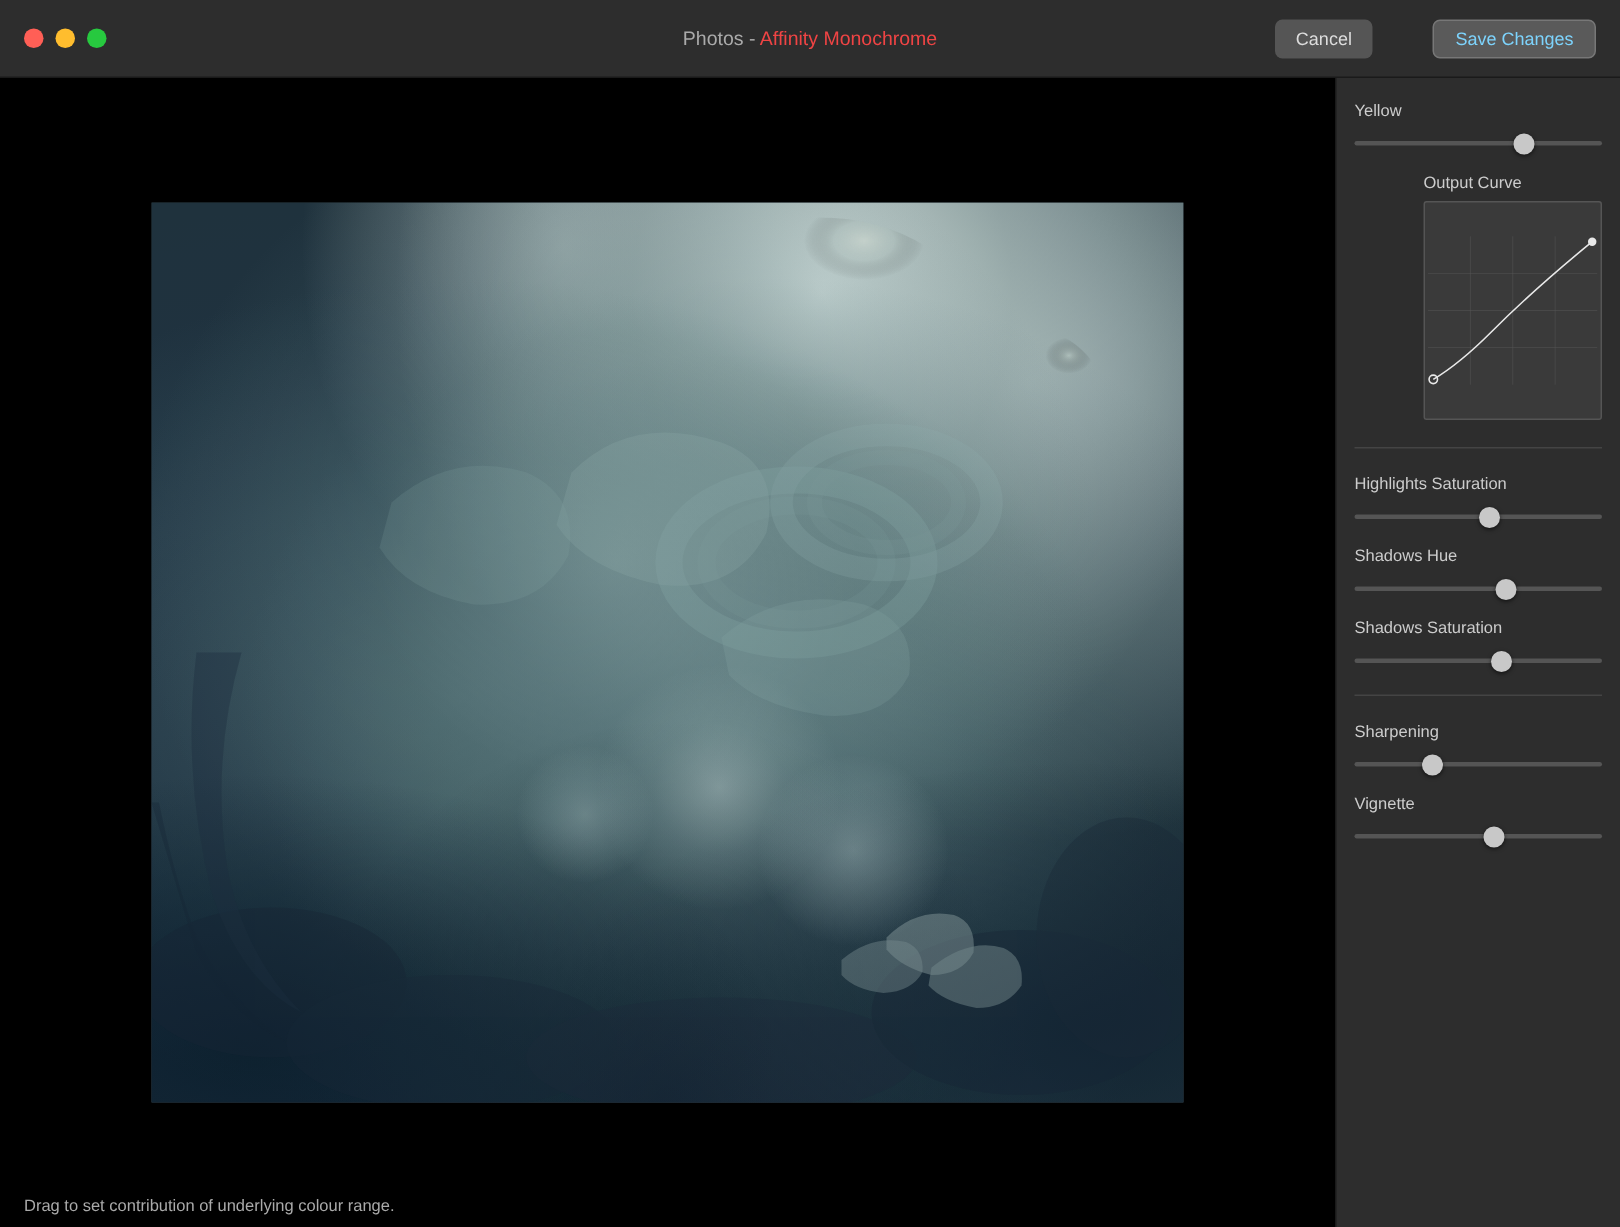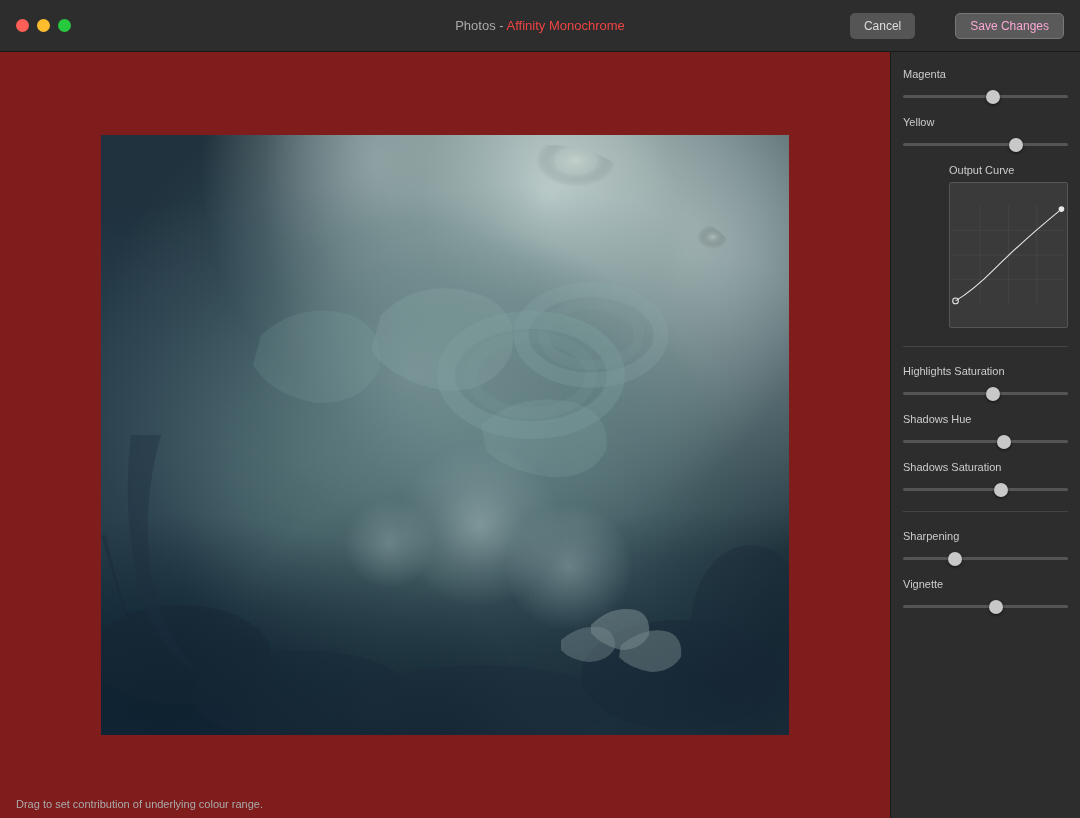--- a/index.html
+++ b/index.html
@@ -73,35 +73,35 @@
       margin-left: 32px;
     }
 
     .btn-cancel {
       background: #555;
       color: #ddd;
     }
 
     .btn-save {
       background: #5a5a5a;
-      color: #f9a8d4;
+      color: #7dd3fc;
       border: 1px solid #777;
     }
 
     
     .main-content {
       display: flex;
       flex: 1;
       overflow: hidden;
     }
 
     
     .photo-area {
       flex: 1;
-      background: #7f1d1d;
+      background: #000000;
       position: relative;
       display: flex;
       align-items: center;
       justify-content: center;
       padding: 16px;
     }
 
     .photo-container {
       position: relative;
       width: 100%;
@@ -343,24 +343,20 @@
           <path d="M460,505 Q480,488 503,493 Q515,498 514,513 Q507,526 488,527 Q469,525 460,515 Z" fill="#baccca" opacity="0.45"></path>
         </svg>
       </div>
     </div>
 
     <div class="photo-hint">Drag to set contribution of underlying colour range.</div>
   </div>
 
   <div class="right-panel">
 
-    <div class="slider-group">
-      <div class="slider-label">Magenta</div>
-      <input type="range" min="0" max="100" value="55" style="">
-    </div>
 
     <div class="slider-group">
       <div class="slider-label">Yellow</div>
       <input type="range" min="0" max="100" value="70" style="">
     </div>
 
     <div class="curve-section">
       <div class="curve-label">Output Curve</div>
       <div class="curve-canvas-wrapper">
         <svg class="curve-svg" viewBox="0 0 160 140" xmlns="http://www.w3.org/2000/svg">

